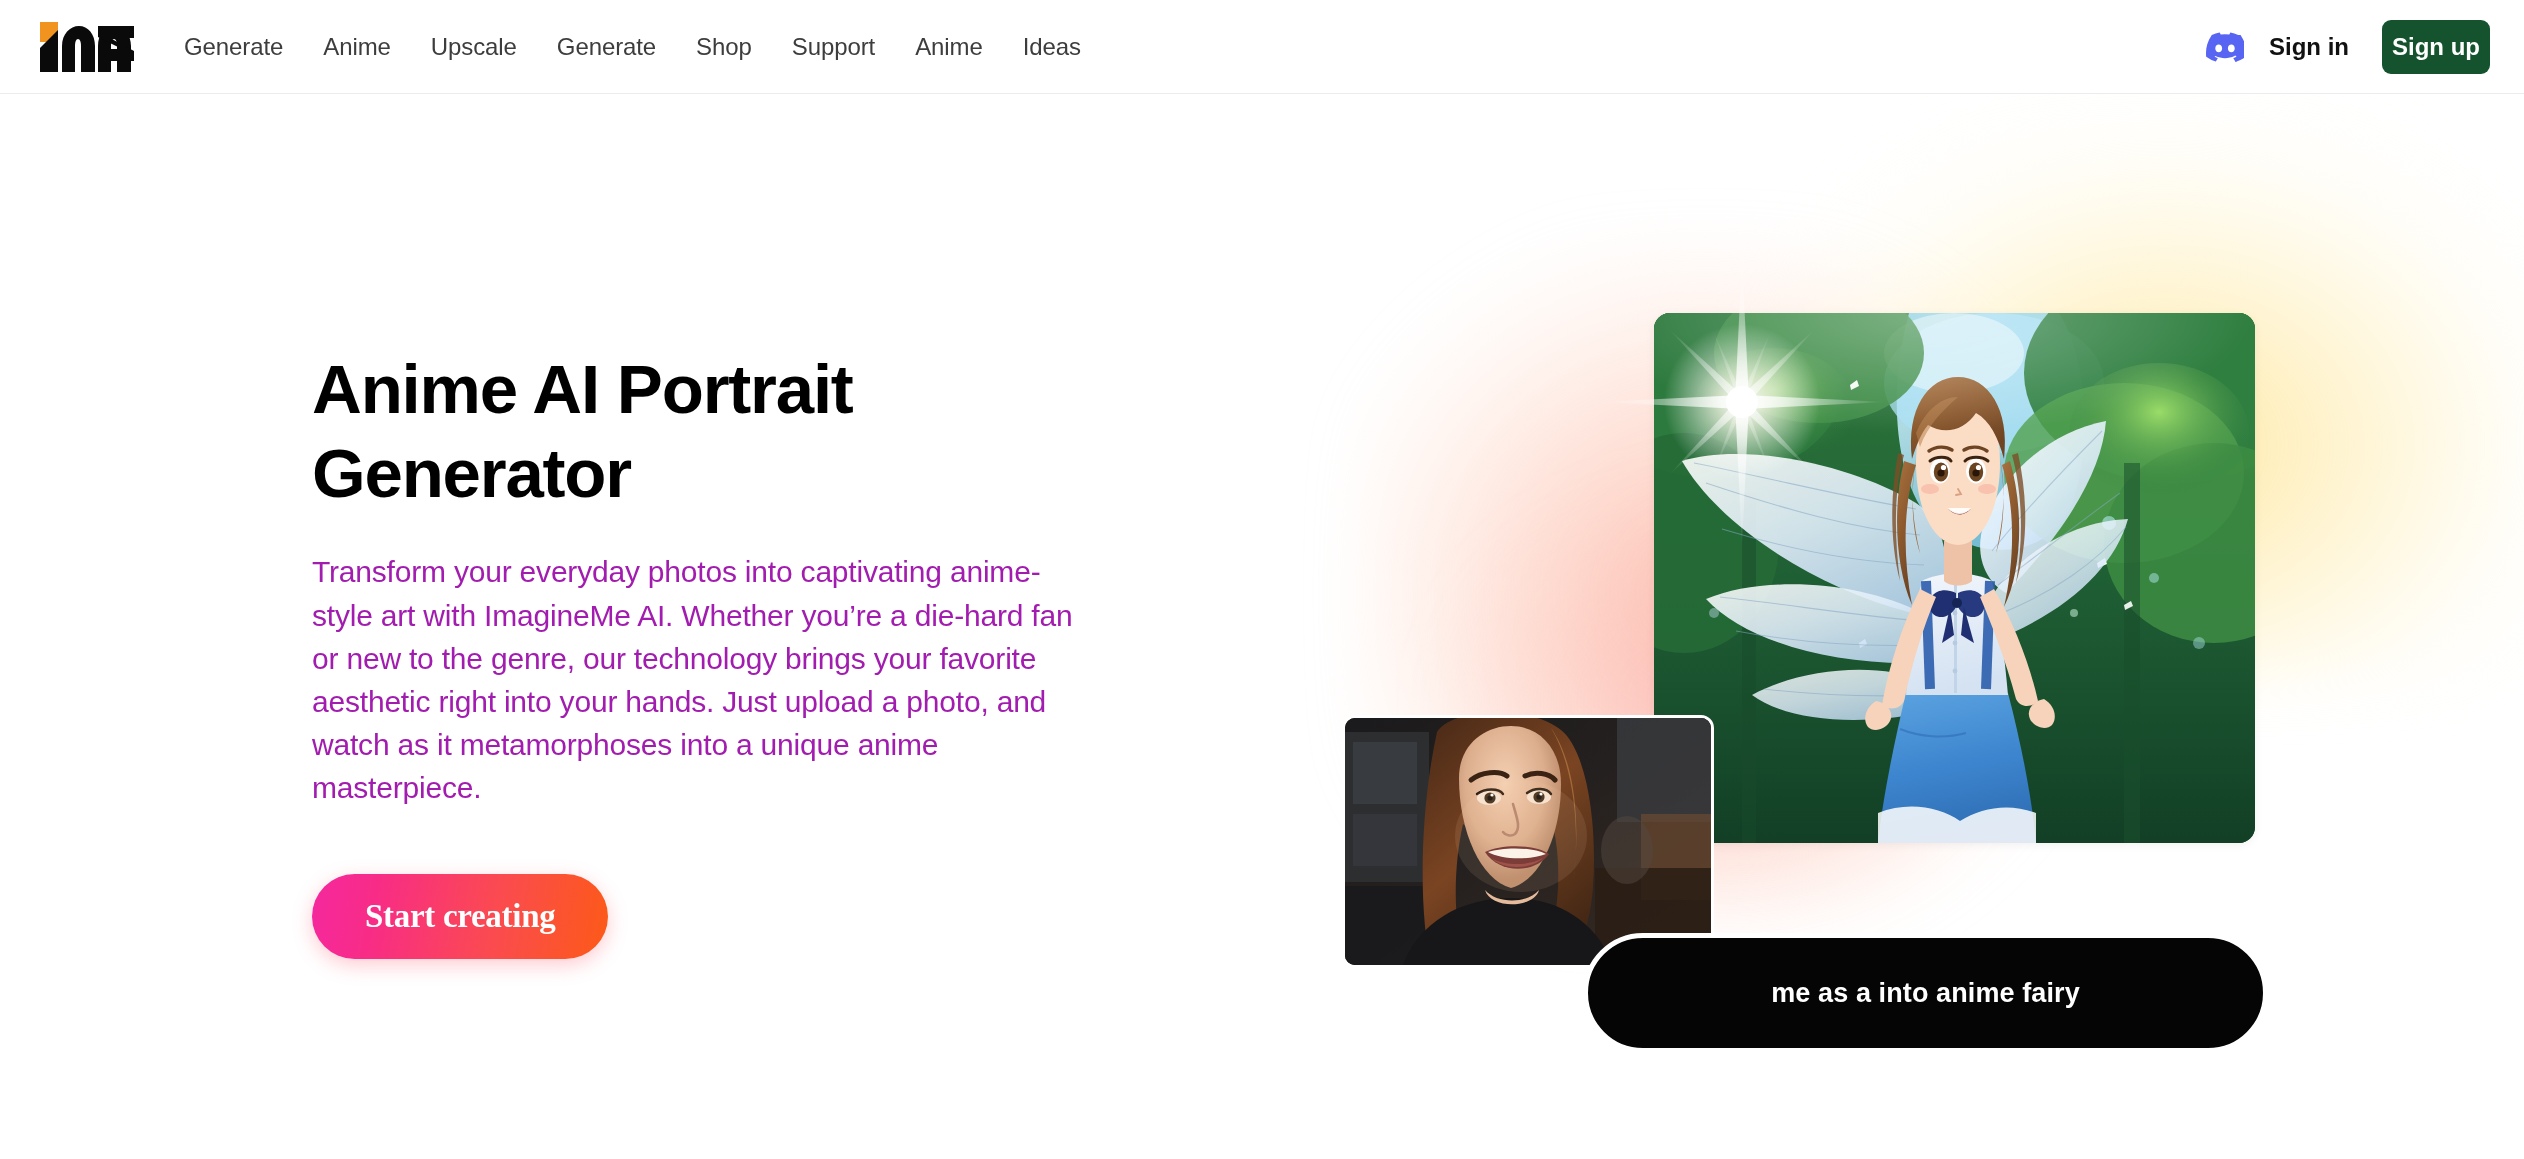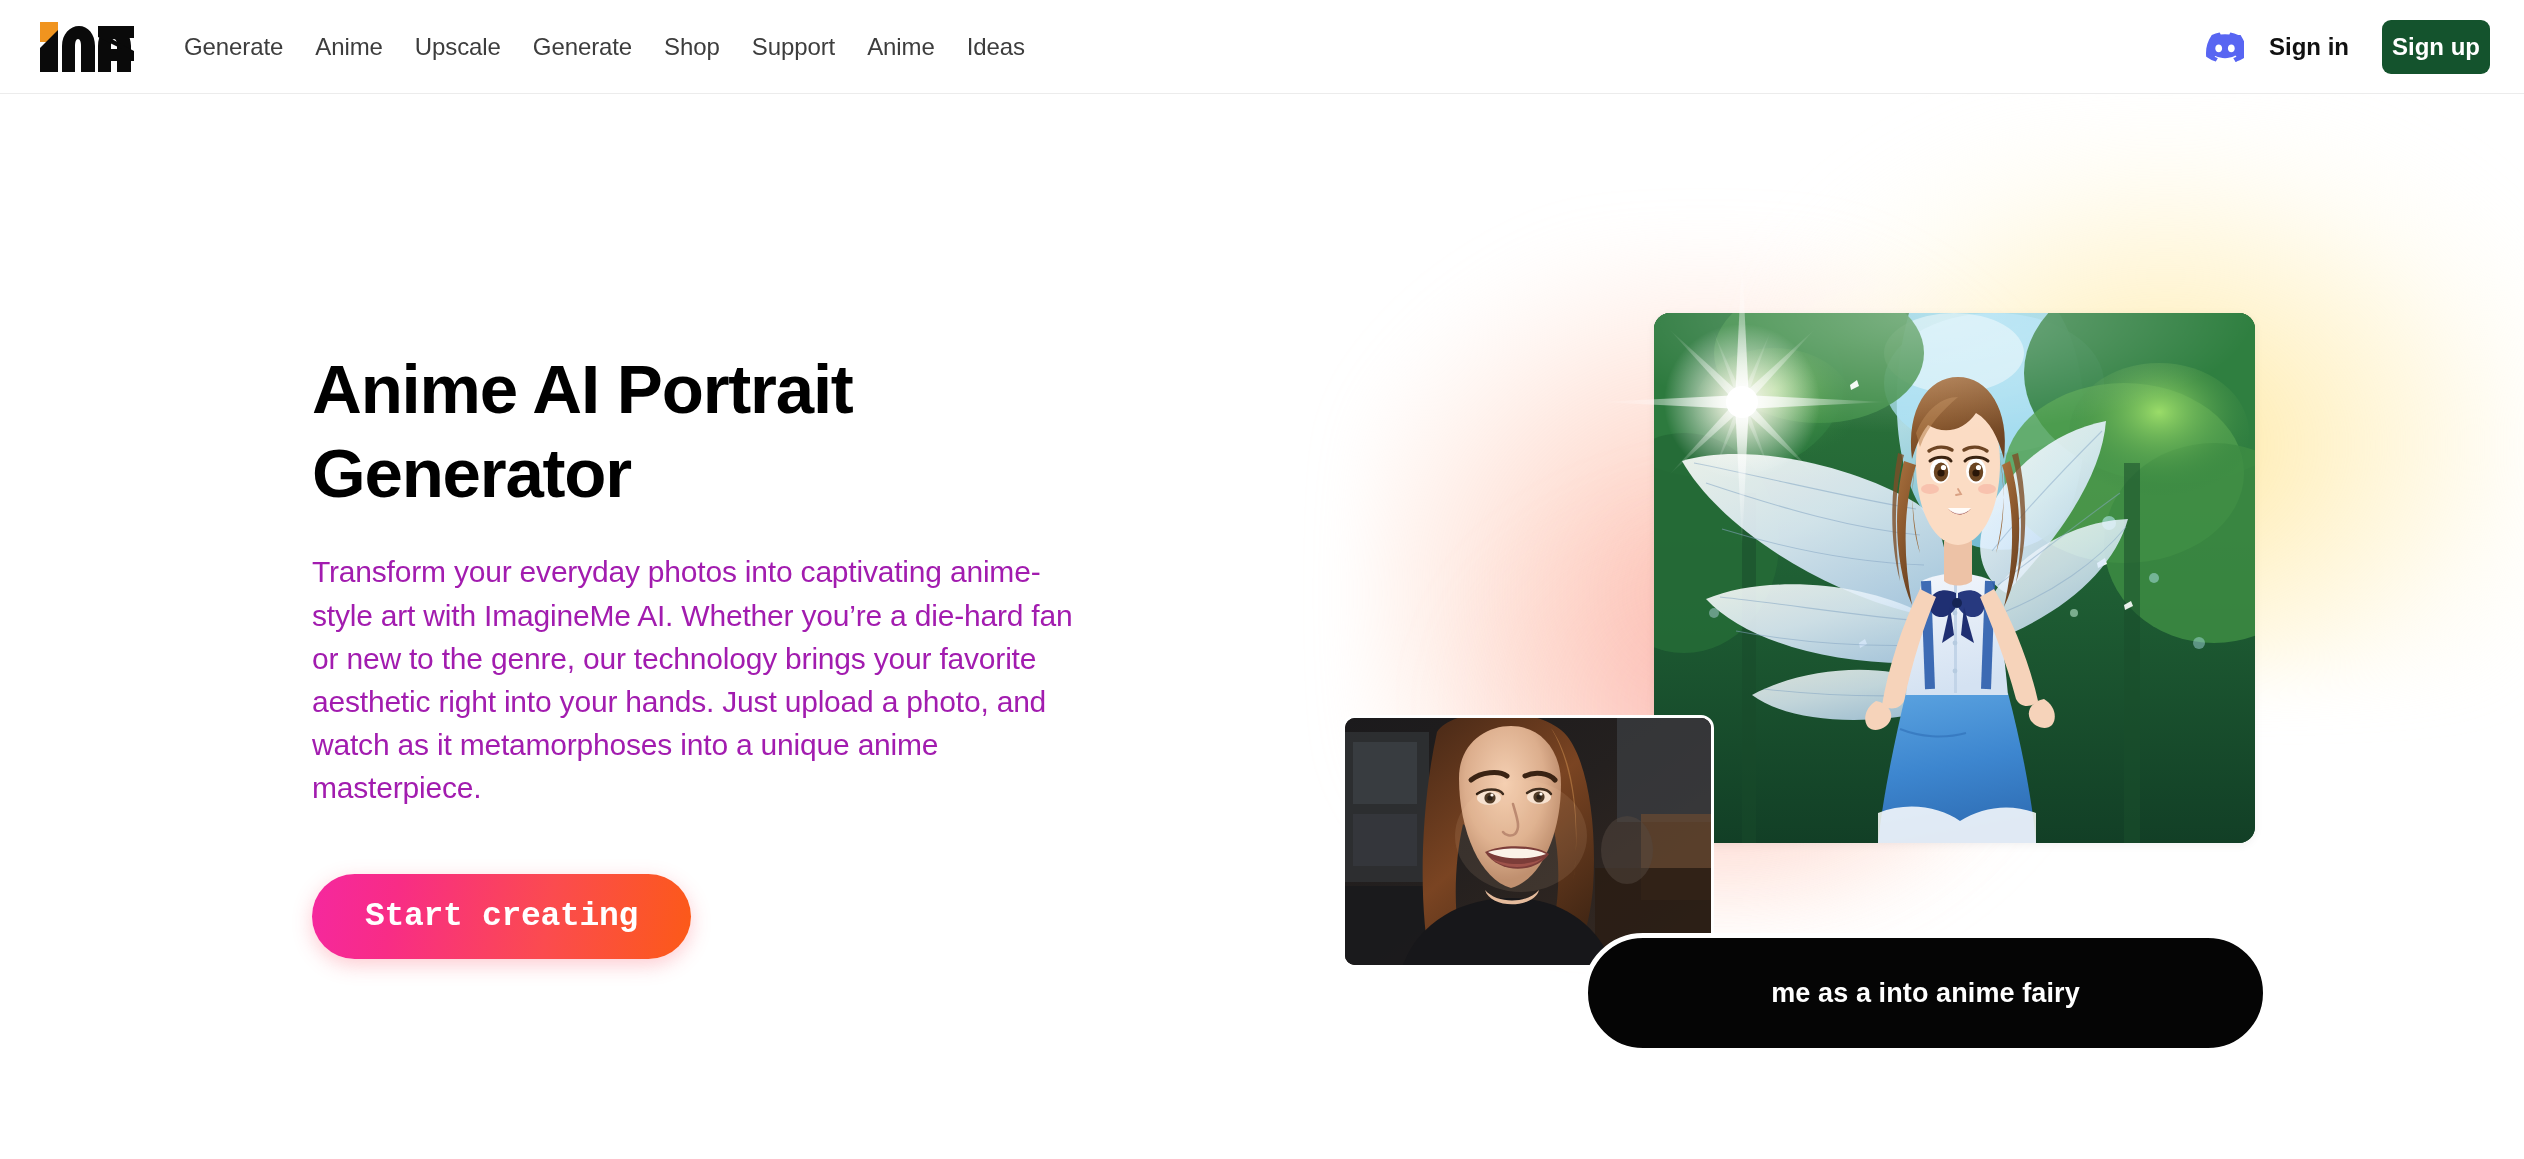--- a/index.html
+++ b/index.html
@@ -36,21 +36,21 @@
     display: block;
   }
 
   .nav {
     position: absolute;
     left: 168px;
     top: 0;
     height: 94px;
     display: flex;
     align-items: center;
-    gap: 0;
+    gap: 8px;
     text-align: right;
   }
   .nav-link {
     font-size: 24px;
     color: #3d3d3d;
     padding: 6px 16px;
     cursor: pointer;
     white-space: nowrap;
     letter-spacing: -0.1px;
     text-decoration: none;
@@ -121,21 +121,21 @@
     margin-top: 65px;
     display: inline-block;
     background: linear-gradient(100deg, #f5289f 0%, #f82c86 22%, #fb4b4f 62%, #fc5a17 100%);
     color: #ffffff;
     font-size: 33px;
     font-weight: bold;
     border: none;
     border-radius: 48px;
     padding: 24px 53px;
     cursor: pointer;
-    font-family: Liberation Mono, monospace;
+    font-family: Liberation Serif, serif;
     box-shadow: 0 6px 20px rgba(250, 70, 90, 0.28);
     letter-spacing: -0.3px;
   }
 
   
   .hero-visual {
     position: absolute;
     left: 1330px;
     top: 60px;
     width: 1194px;

